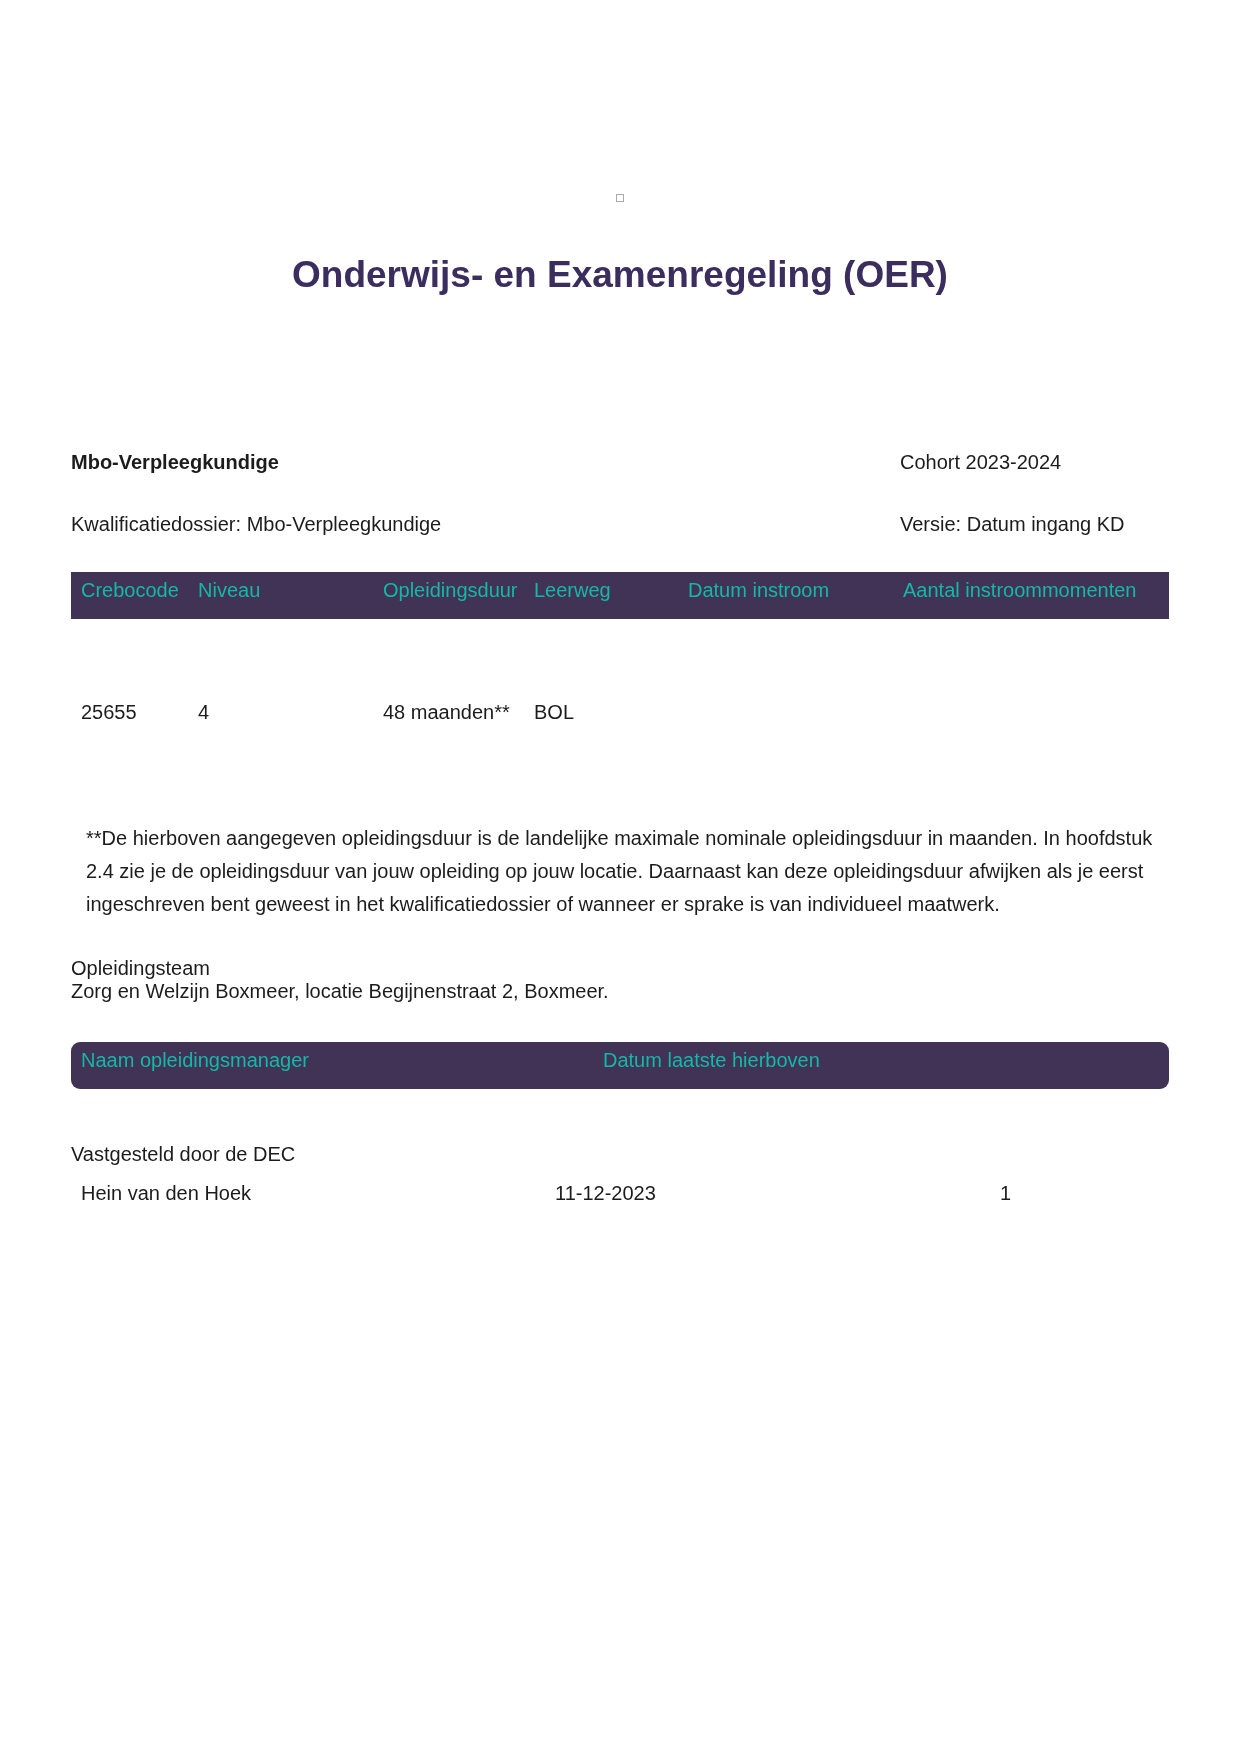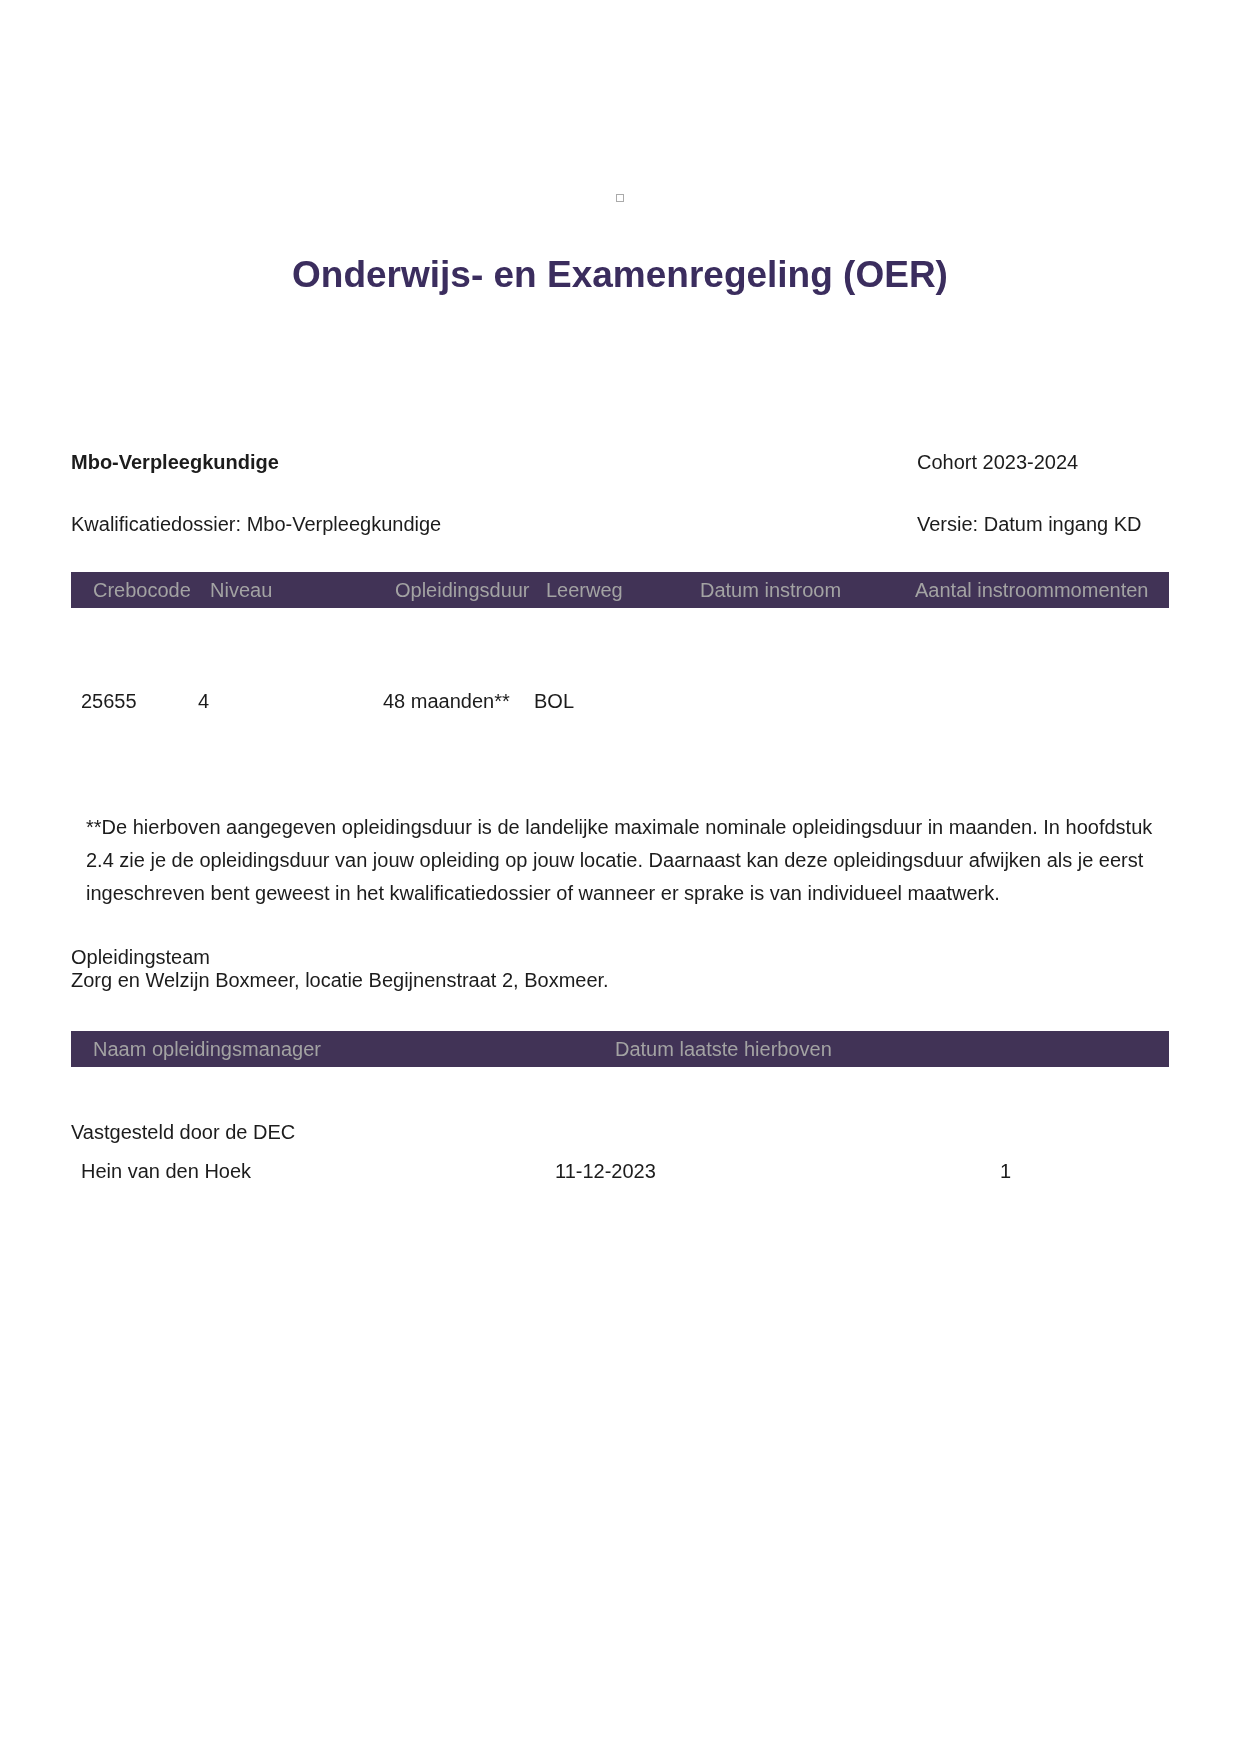--- a/index.html
+++ b/index.html
@@ -16,32 +16,32 @@
   .page{position:relative;width:1240px;height:1755px;overflow:hidden;background:#fff;}
   .broken-img{
     position:absolute;left:616px;top:194px;width:8px;height:8px;
     border:1px solid #aaaaaa;background:#fff;
   }
   .title{
     margin:4px;padding-top:249px;height:44px;line-height:44px;
     text-align:center;font-size:37px;font-weight:bold;color:var(--title);
   }
   .content{padding:0 71px;}
-  .meta{display:grid;grid-template-columns:829px 1fr;line-height:23px;gap:17px;}
+  .meta{display:grid;grid-template-columns:829px 1fr;line-height:23px;}
   .meta-1{margin-top:198px;}
   .meta-2{margin-top:39px;}
   .bold{font-weight:bold;}
   .bar{
-    display:grid;background:var(--bar);color:#a3a3a3;
-    height:36px;line-height:36px;padding-left:22px;white-space:nowrap;
+    display:grid;background:var(--bar);color:#14b8a6;
+    height:47px;line-height:36px;padding-left:10px;white-space:nowrap;
     font-size:20px;
   }
   .trow{display:grid;padding-left:10px;line-height:23px;white-space:nowrap;}
   .t1{grid-template-columns:117px 185px 151px 154px 215px 1fr;}
-  .t2{grid-template-columns:522px 1fr;}
+  .t2{grid-template-columns:522px 1fr;border-radius:9px;}
   .t3{grid-template-columns:474px 445px 1fr;}
   .bar-1{margin-top:36px;}
   .row-1{margin-top:82px;}
   .note{margin:98px 0 0 15px;line-height:33px;white-space:normal;}
   .team{margin-top:36px;line-height:23px;}
   .bar-2{margin-top:39px;}
   .label-vast{margin-top:54px;line-height:23px;}
   .bar-3{margin-top:11px;}
   .row-3{margin-top:16px;}
 </style>

